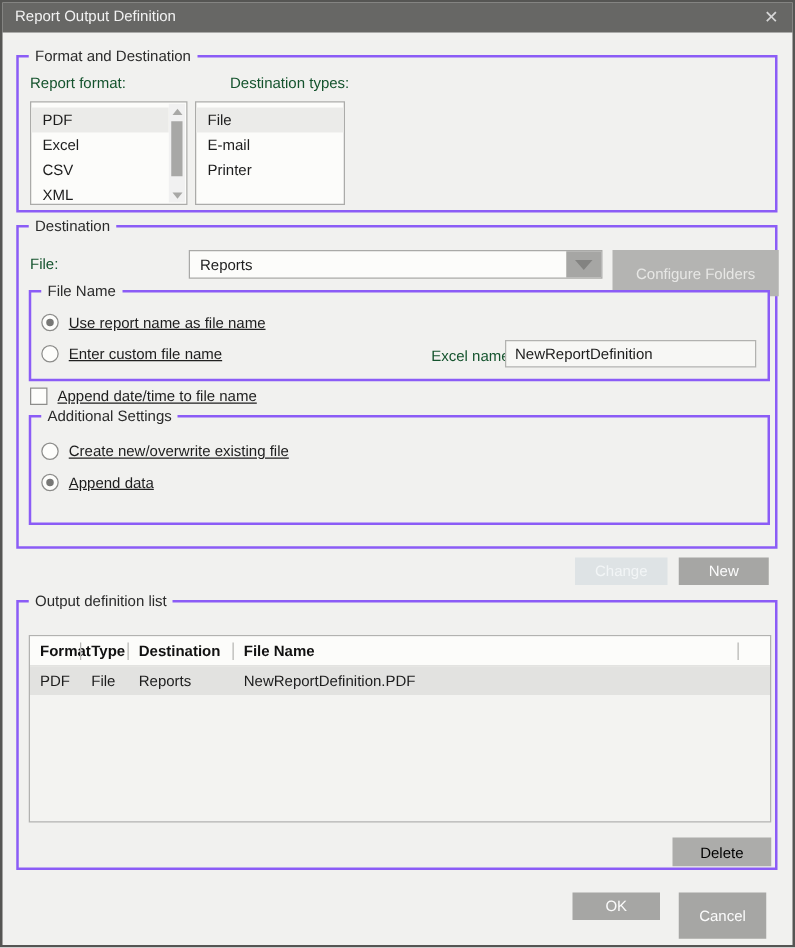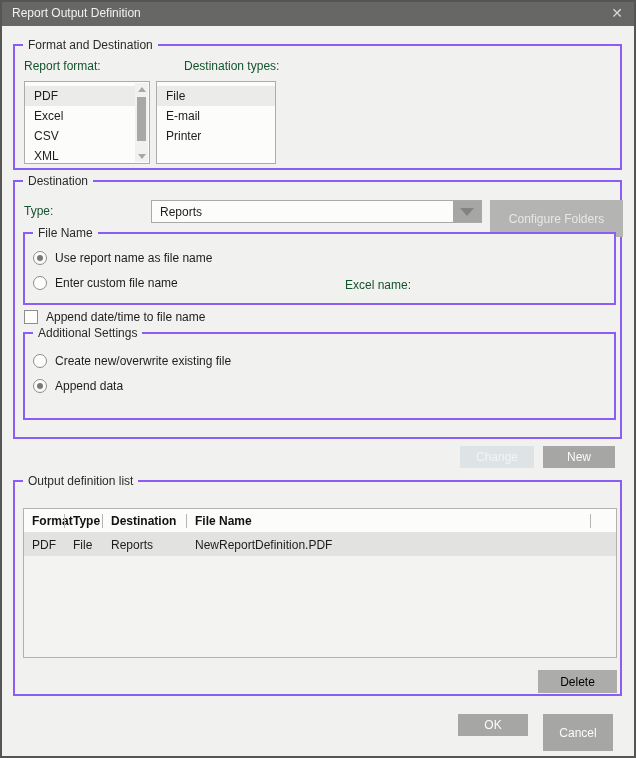--- a/index.html
+++ b/index.html
@@ -82,21 +82,21 @@
     position:absolute; border:none;
     background:#a6a6a4; color:#fbfbfb;
     font-family:"Liberation Sans", sans-serif; font-size:12px;
     display:flex; align-items:center; justify-content:center;
     cursor:default;
   }
   .btn.disabled-blue { background:#dee3e5; color:#f2f5f6; }
   .btn.disabled-gray { background:#b4b4b2; color:#e7e7e5; }
   .btn.dim-text { background:#acacaa; color:#000000; }
   
-  .radio-row, .check-row { position:absolute; display:flex; align-items:flex-start; }
+  .radio-row, .check-row { position:absolute; display:flex; align-items:flex-start;text-decoration:underline; }
   .radio {
     width:14px; height:14px; border-radius:50%;
     border:1px solid #8d8d8b; background:#fdfdfb;
     display:flex; align-items:center; justify-content:center;
     flex:0 0 auto;
   }
   .radio .dot { width:6px; height:6px; border-radius:50%; background:#787876; display:none; }
   .radio.checked .dot { display:block; }
   .checkbox {
     width:14px; height:14px;
@@ -161,21 +161,21 @@
     <div class="listbox" style="left:141px; top:35px; width:120px; height:83px;">
       <div class="list-item selected">File</div>
       <div class="list-item">E-mail</div>
       <div class="list-item">Printer</div>
     </div>
   </div>
 
   <div class="group" style="left:11px; top:178px; width:609px; height:259px;">
     <span class="group-label">Destination</span>
 
-    <span class="lbl" style="left:9px; top:22px;">Type:</span>
+    <span class="lbl" style="left:9px; top:22px;">File:</span>
     <div class="combo" style="left:136px; top:18px; width:331px; height:23px;">
       <span class="combo-value">Reports</span>
       <span class="combo-arrow-btn">
           <span class="combo-tri"></span>
         </span>
     </div>
     <button class="btn disabled-gray" style="left:475px; top:18px; width:133px; height:37px;">Configure Folders</button>
 
     <div class="group" style="left:8px; top:50px; width:593px; height:73px;">
       <span class="group-label">File Name</span>
@@ -185,20 +185,23 @@
             <span class="dot"></span>
           </span>
         <span class="txt">Use report name as file name</span>
       </div>
       <div class="radio-row" style="left:8px; top:42px;">
         <span class="radio"></span>
         <span class="txt">Enter custom file name</span>
       </div>
 
       <span class="lbl" style="left:320px; top:44px;">Excel name:</span>
+      <div class="textbox" style="left:379px; top:38px; width:201px; height:22px;">
+        <span>NewReportDefinition</span>
+      </div>
     </div>
 
     <div class="check-row" style="left:9px; top:128px;">
       <span class="checkbox"></span>
       <span class="txt">Append date/time to file name</span>
     </div>
 
     <div class="group" style="left:8px; top:150px; width:593px; height:88px;">
       <span class="group-label">Additional Settings</span>
 

